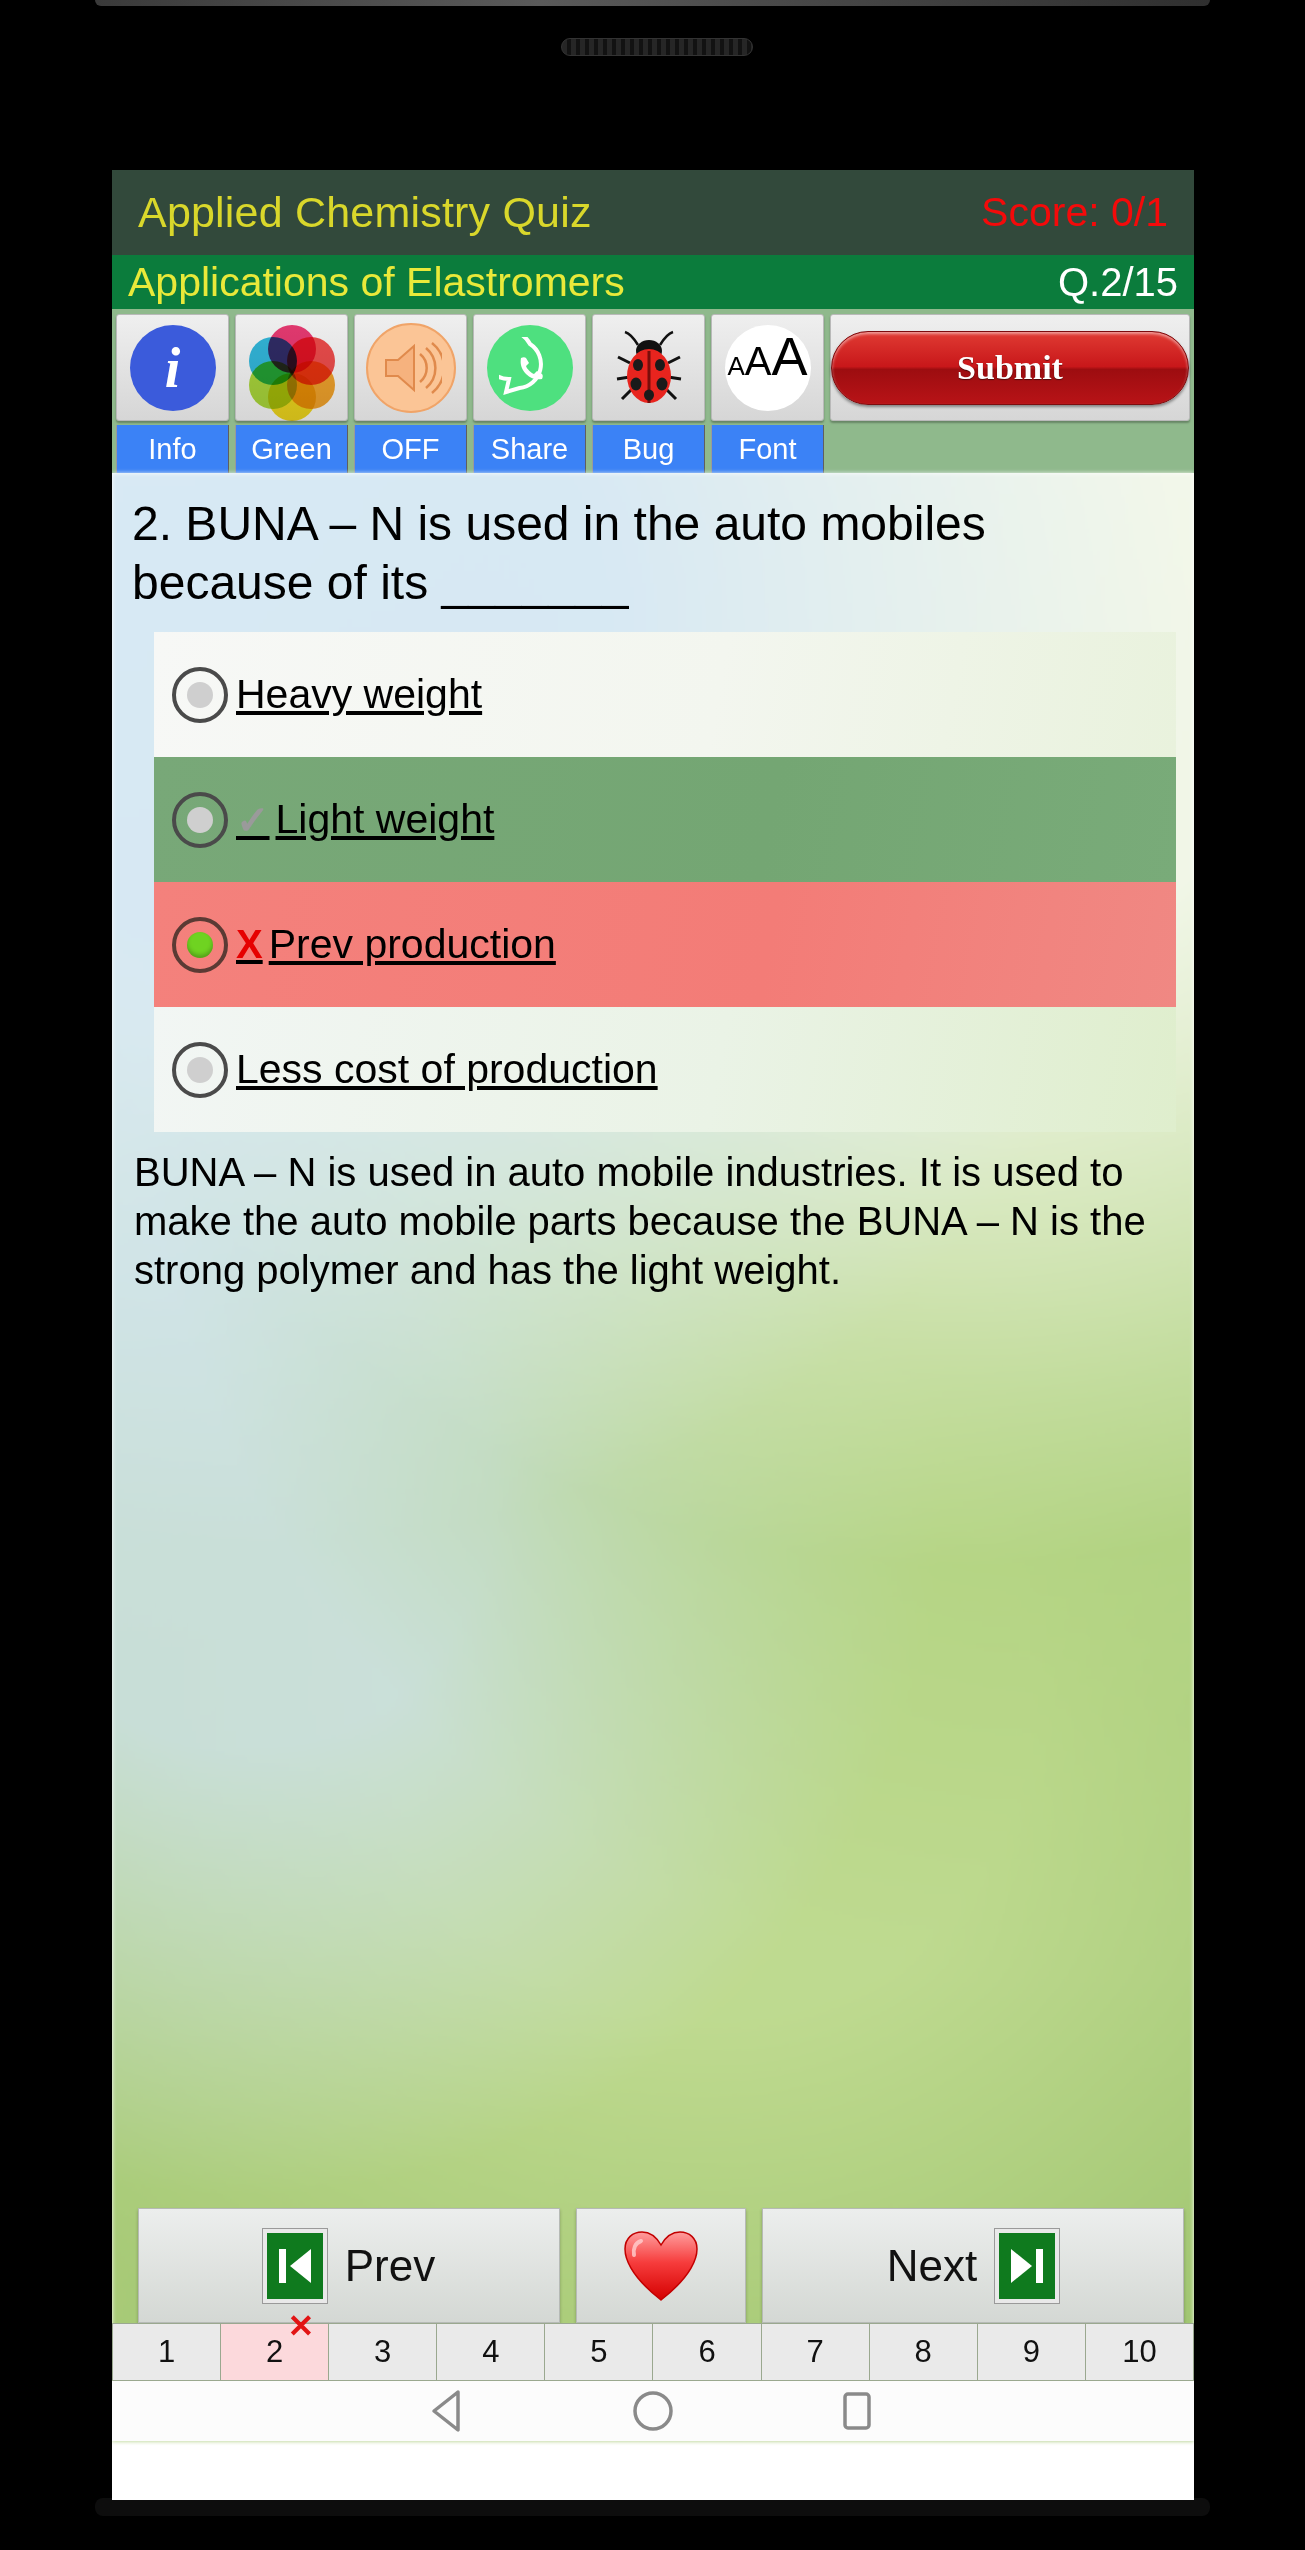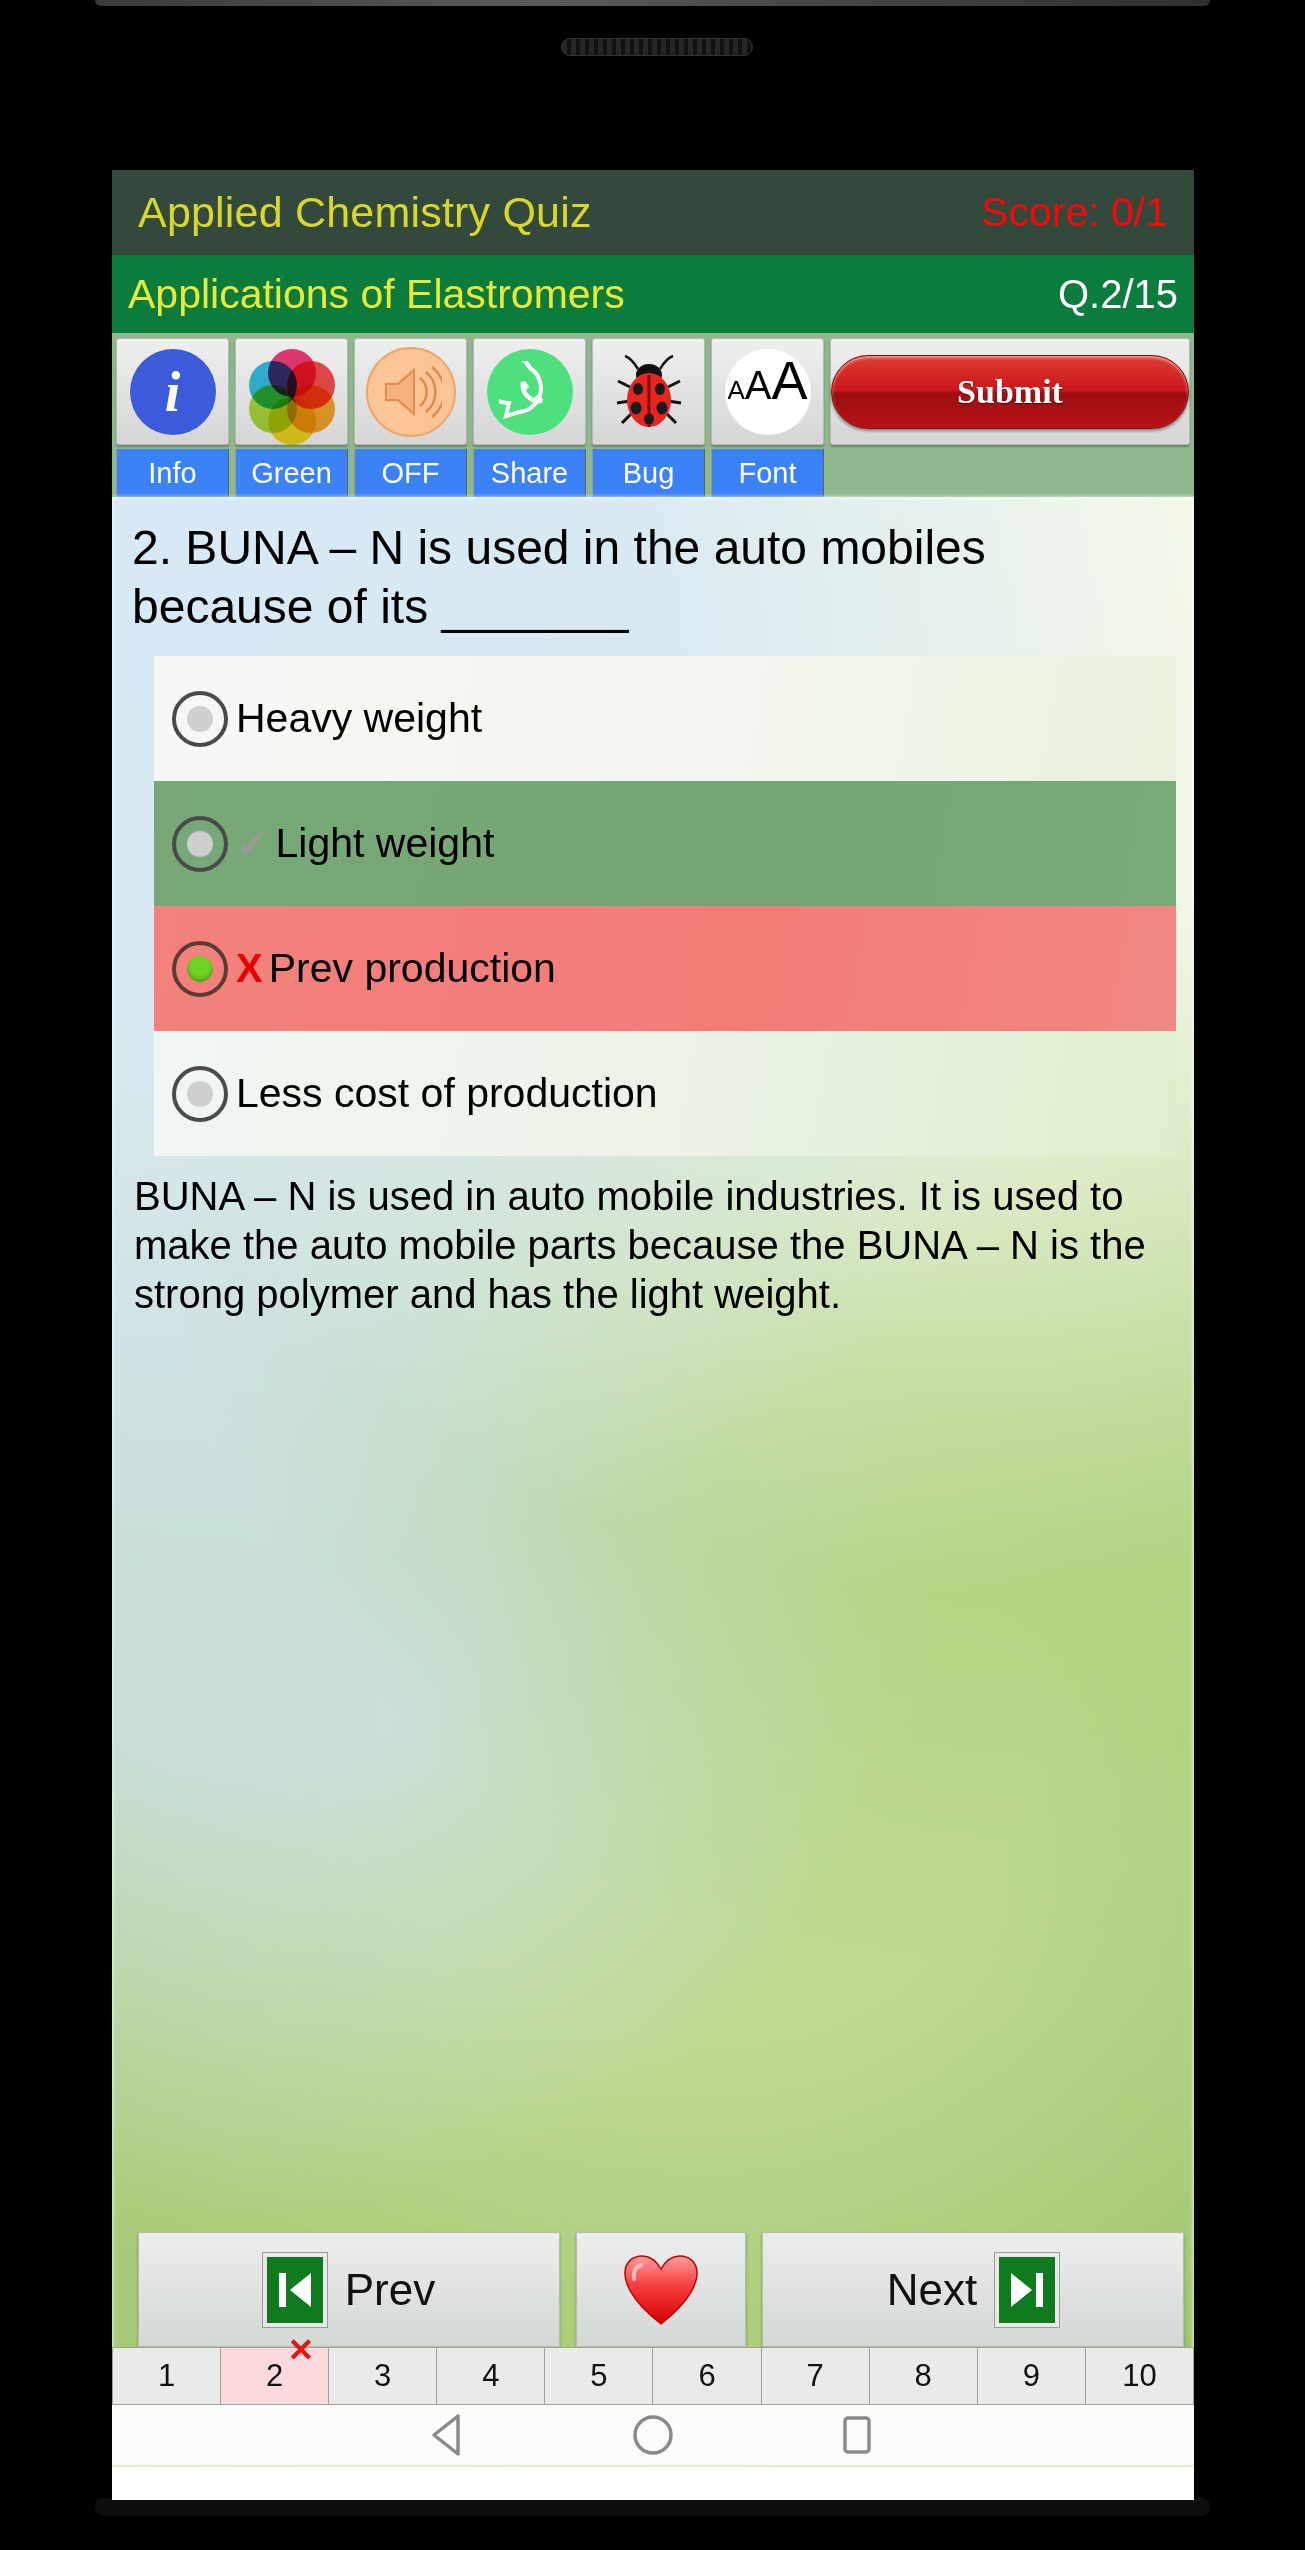--- a/index.html
+++ b/index.html
@@ -15,21 +15,21 @@
 
   .screen{position:absolute;left:112px;top:170px;width:1082px;height:2330px;background:#fff;overflow:hidden;}
 
   
   .titlebar{position:relative;height:85px;background:#32493b;display:flex;align-items:center;
     justify-content:space-between;padding:0 26px;box-sizing:border-box;}
   .app-title{color:#d9d72b;font-size:43px;letter-spacing:.2px;white-space:nowrap;}
   .score{color:#f40a0a;font-size:41px;white-space:nowrap;}
 
   
-  .subbar{position:relative;height:78px;background:#0b7c3c;display:flex;align-items:center;
+  .subbar{position:relative;height:54px;background:#0b7c3c;display:flex;align-items:center;
     justify-content:space-between;padding:0 16px;box-sizing:border-box;}
   .sub-title{color:#e9e93a;font-size:41px;white-space:nowrap;}
   .q-index{color:#fff;font-size:40px;white-space:nowrap;}
 
   
   .toolwrap{position:relative;background:#8fb98c;padding:5px 4px 0 4px;box-sizing:border-box;}
   .toolrow{display:flex;gap:6px;align-items:flex-start;}
   .tool{width:113px;height:107px;background:linear-gradient(180deg,#efefef,#d6d6d6);
     border:1px solid #b9b9b9;border-radius:3px;display:flex;align-items:center;justify-content:center;
     box-shadow:0 2px 2px rgba(0,0,0,.28);box-sizing:border-box;flex:0 0 auto;}
@@ -69,21 +69,21 @@
       radial-gradient(circle at 88% 30%, rgba(171,207,120,.75) 0 20%, rgba(171,207,120,0) 55%),
       radial-gradient(circle at 12% 52%, rgba(205,225,235,.8) 0 18%, rgba(205,225,235,0) 50%),
       radial-gradient(circle at 55% 62%, rgba(196,222,150,.85) 0 24%, rgba(196,222,150,0) 60%),
       radial-gradient(circle at 20% 78%, rgba(160,196,108,.75) 0 22%, rgba(160,196,108,0) 58%),
       radial-gradient(circle at 90% 84%, rgba(150,190,100,.8) 0 22%, rgba(150,190,100,0) 58%),
       linear-gradient(180deg,#fbfdfb 0%,#eef6e4 22%,#dcefc4 48%,#cfe8b0 72%,#c3e29f 100%);
     filter:blur(2px);}
   .qtext{position:relative;padding:22px 18px 6px 20px;font-size:48px;line-height:1.22;color:#000;}
 
   .options{position:relative;margin:14px 18px 0 42px;}
-  .opt{display:flex;align-items:center;height:125px;padding-left:18px;box-sizing:border-box;}
+  .opt{display:flex;align-items:center;height:125px;padding-left:18px;box-sizing:border-box;text-decoration:underline;}
   .opt-1{background:linear-gradient(100deg,#f7f8f6 0%,#f3f6ef 55%,#e9f2dd 100%);}
   .opt-2{background:linear-gradient(100deg,#78a878 0%,#74a673 60%,#79ab79 100%);}
   .opt-3{background:linear-gradient(100deg,#f4817c 0%,#f37c77 60%,#f08883 100%);}
   .opt-4{background:linear-gradient(100deg,#f2f6f4 0%,#eaf3e6 55%,#dfeecd 100%);}
   .radio{width:56px;height:56px;border-radius:50%;border:4px solid #4a4a4a;display:flex;
     align-items:center;justify-content:center;flex:0 0 auto;margin-right:8px;box-sizing:border-box;}
   .radio i{width:26px;height:26px;border-radius:50%;background:#cfcfcf;display:block;}
   .radio.sel{border-color:#5b3a34;}
   .radio.sel i{background:#6fd321;box-shadow:inset 0 -3px 4px rgba(0,0,0,.25);}
   .mark{font-size:40px;font-weight:bold;margin-right:6px;}

